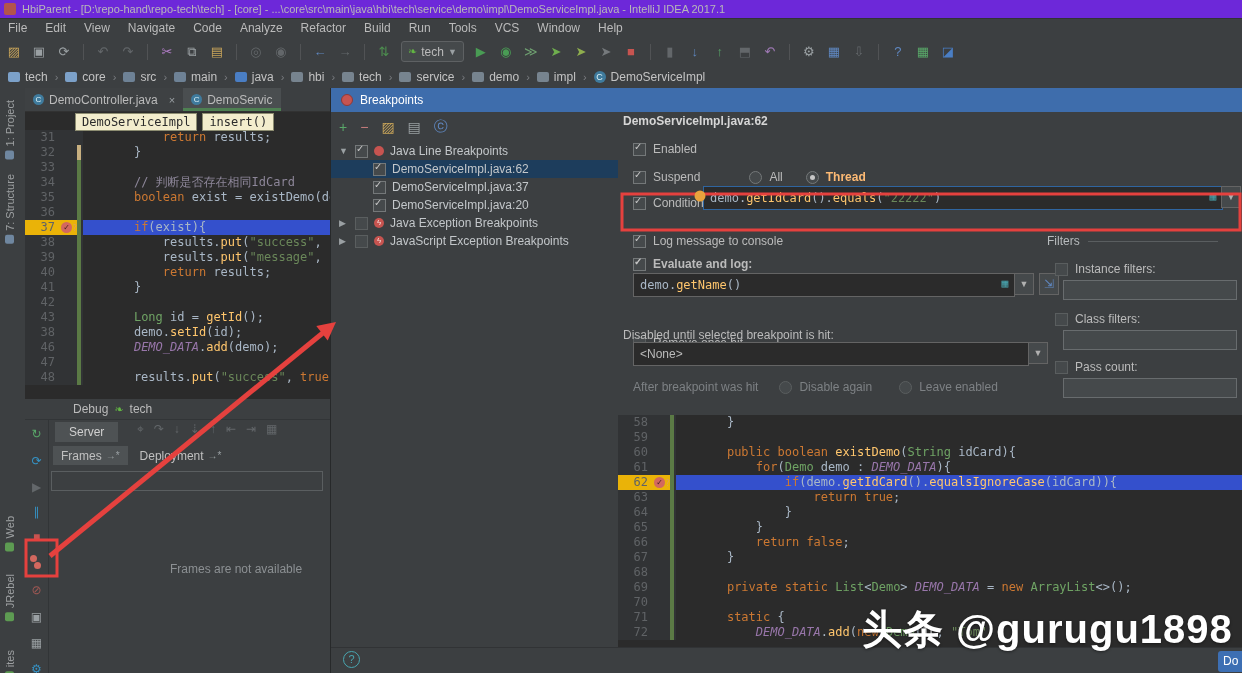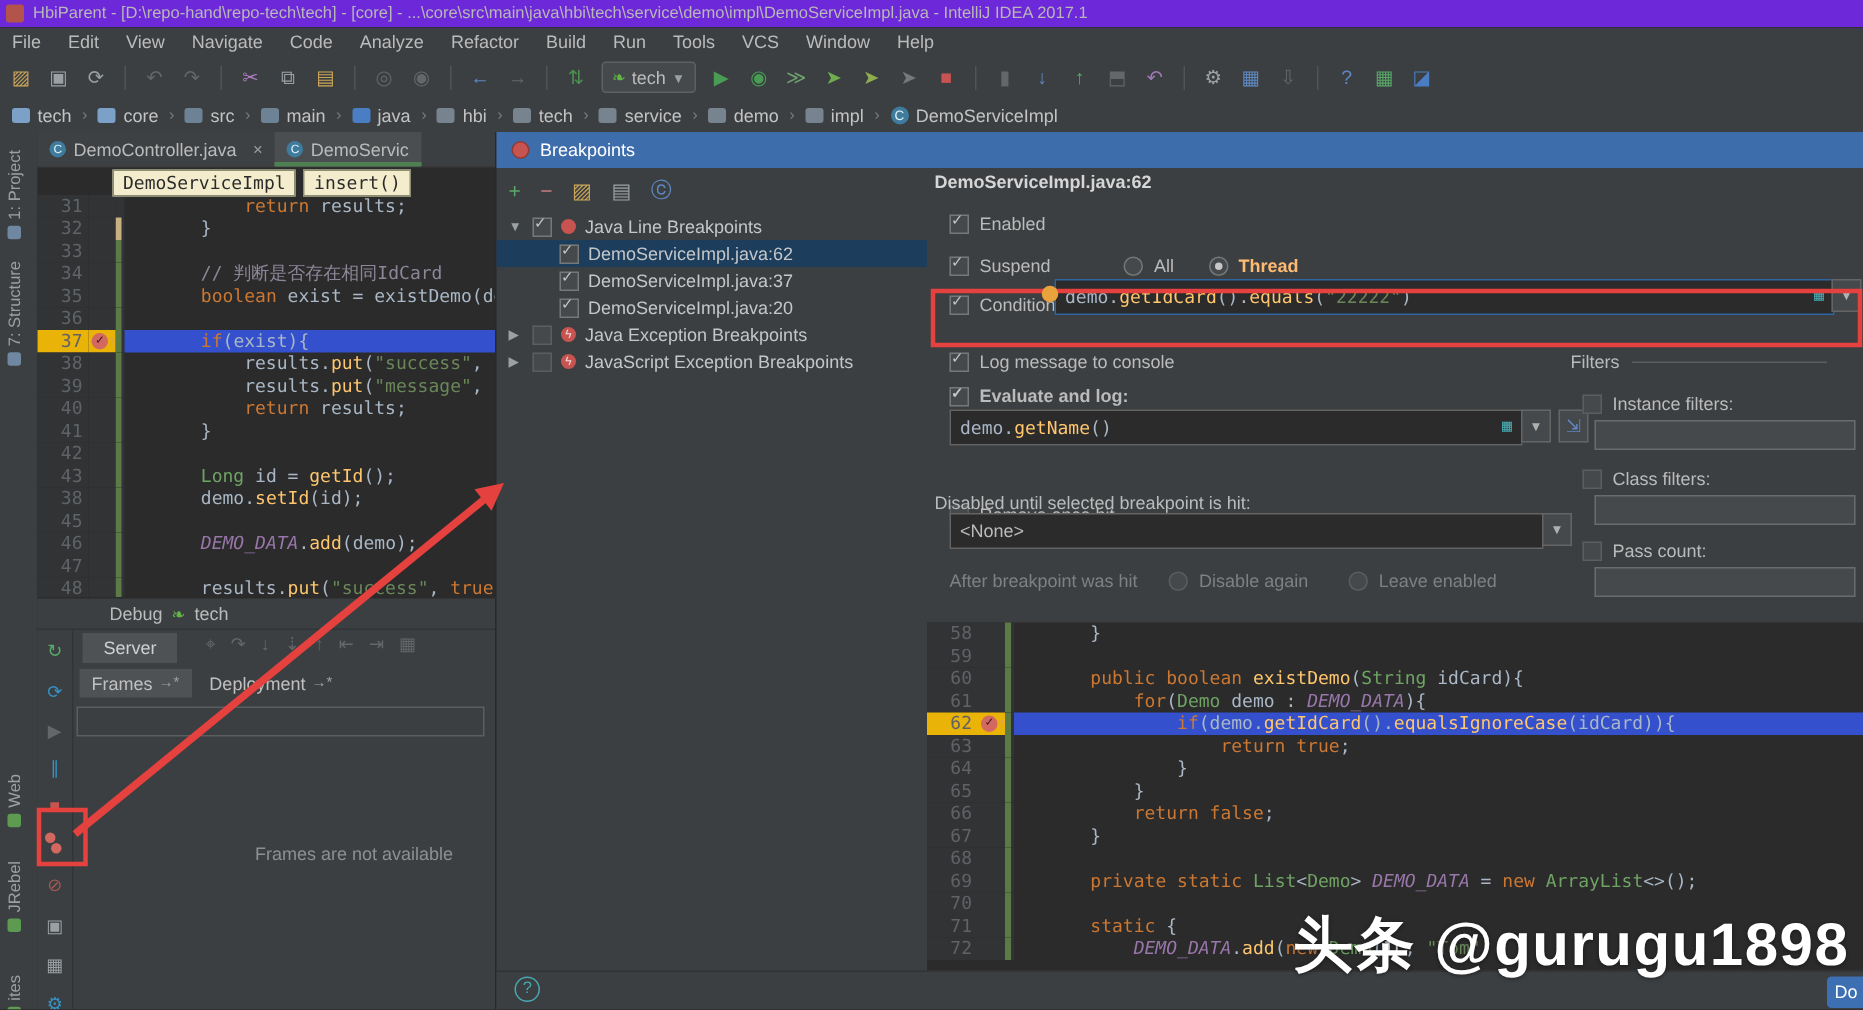--- a/index.html
+++ b/index.html
@@ -317,21 +317,20 @@
         <div class="crow"><span class="cnum">35</span><span class="cico"></span><span class="cbar bar-green"><i></i></span><span class="ctxt"><span class="tk-pl">    </span><span class="tk-kw">boolean</span><span class="tk-pl"> exist = existDemo(dem</span></span></div>
         <div class="crow"><span class="cnum">36</span><span class="cico"></span><span class="cbar bar-green"><i></i></span><span class="ctxt"></span></div>
         <div class="crow hl"><span class="cnum">37</span><span class="cico"><span class="bp">✓</span></span><span class="cbar bar-green"><i></i></span><span class="ctxt"><span class="tk-pl">    </span><span class="tk-kw">if</span><span class="tk-pl">(exist){</span></span></div>
         <div class="crow"><span class="cnum">38</span><span class="cico"></span><span class="cbar bar-green"><i></i></span><span class="ctxt"><span class="tk-pl">        results.</span><span class="tk-fn">put</span><span class="tk-pl">(</span><span class="tk-str">"success"</span><span class="tk-pl">, </span><span class="tk-kw">fa</span></span></div>
         <div class="crow"><span class="cnum">39</span><span class="cico"></span><span class="cbar bar-green"><i></i></span><span class="ctxt"><span class="tk-pl">        results.</span><span class="tk-fn">put</span><span class="tk-pl">(</span><span class="tk-str">"message"</span><span class="tk-pl">, </span><span class="tk-str">"I</span></span></div>
         <div class="crow"><span class="cnum">40</span><span class="cico"></span><span class="cbar bar-green"><i></i></span><span class="ctxt"><span class="tk-pl">        </span><span class="tk-kw">return</span><span class="tk-pl"> results;</span></span></div>
         <div class="crow"><span class="cnum">41</span><span class="cico"></span><span class="cbar bar-green"><i></i></span><span class="ctxt"><span class="tk-pl">    }</span></span></div>
         <div class="crow"><span class="cnum">42</span><span class="cico"></span><span class="cbar bar-green"><i></i></span><span class="ctxt"></span></div>
         <div class="crow"><span class="cnum">43</span><span class="cico"></span><span class="cbar bar-green"><i></i></span><span class="ctxt"><span class="tk-pl">    </span><span class="tk-cls">Long</span><span class="tk-pl"> id = </span><span class="tk-fn">getId</span><span class="tk-pl">();</span></span></div>
         <div class="crow"><span class="cnum">38</span><span class="cico"></span><span class="cbar bar-green"><i></i></span><span class="ctxt"><span class="tk-pl">    demo.</span><span class="tk-fn">setId</span><span class="tk-pl">(id);</span></span></div>
-        <div class="crow"><span class="cnum">45</span><span class="cico"></span><span class="cbar bar-green"><i></i></span><span class="ctxt"></span></div>
         <div class="crow"><span class="cnum">46</span><span class="cico"></span><span class="cbar bar-green"><i></i></span><span class="ctxt"><span class="tk-pl">    </span><span class="tk-fld">DEMO_DATA</span><span class="tk-pl">.</span><span class="tk-fn">add</span><span class="tk-pl">(demo);</span></span></div>
         <div class="crow"><span class="cnum">47</span><span class="cico"></span><span class="cbar bar-green"><i></i></span><span class="ctxt"></span></div>
         <div class="crow"><span class="cnum">48</span><span class="cico"></span><span class="cbar bar-green"><i></i></span><span class="ctxt"><span class="tk-pl">    results.</span><span class="tk-fn">put</span><span class="tk-pl">(</span><span class="tk-str">"success"</span><span class="tk-pl">, </span><span class="tk-kw">true</span><span class="tk-pl">);</span></span></div>
       </div>
   </div>
 
   <div class="abs" id="debug">
     <div id="dbg-header">
       <span>Debug</span>
       <span class="leaf">❧</span>

